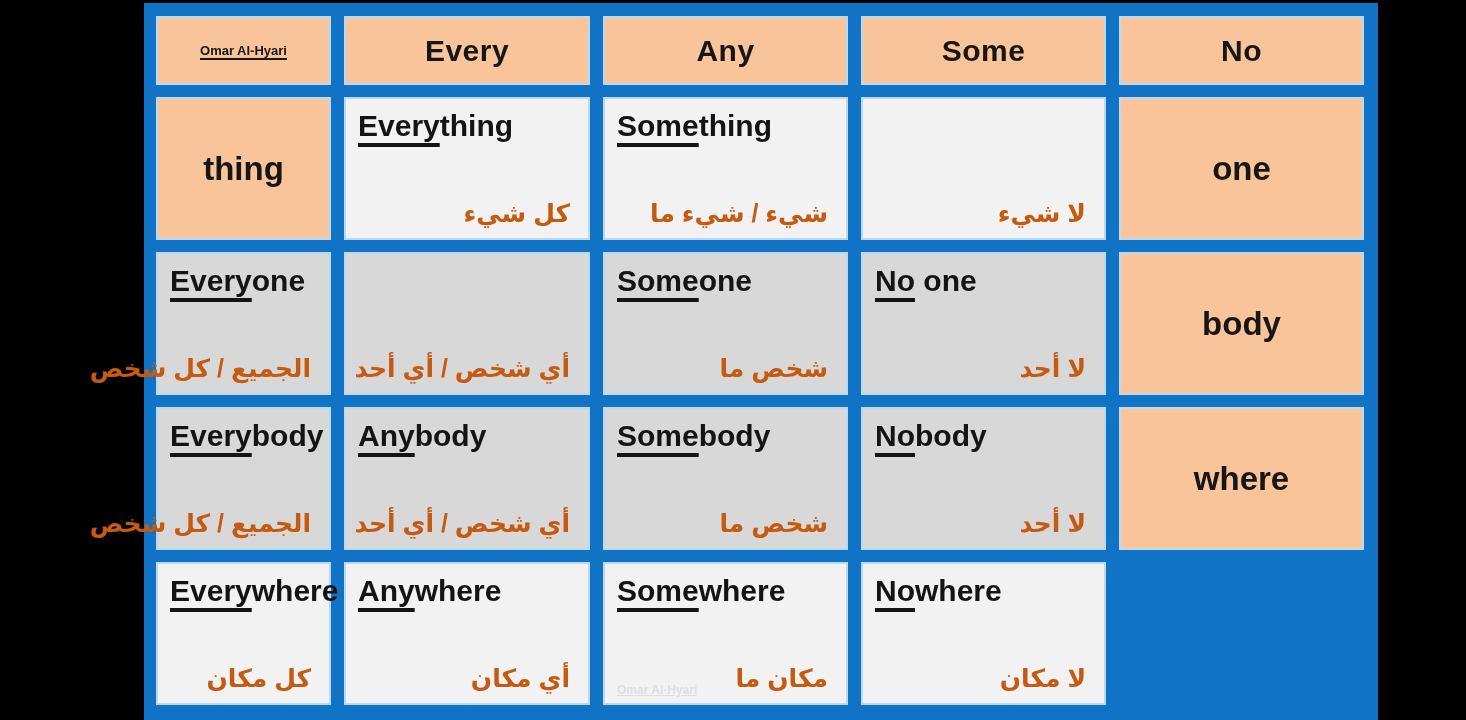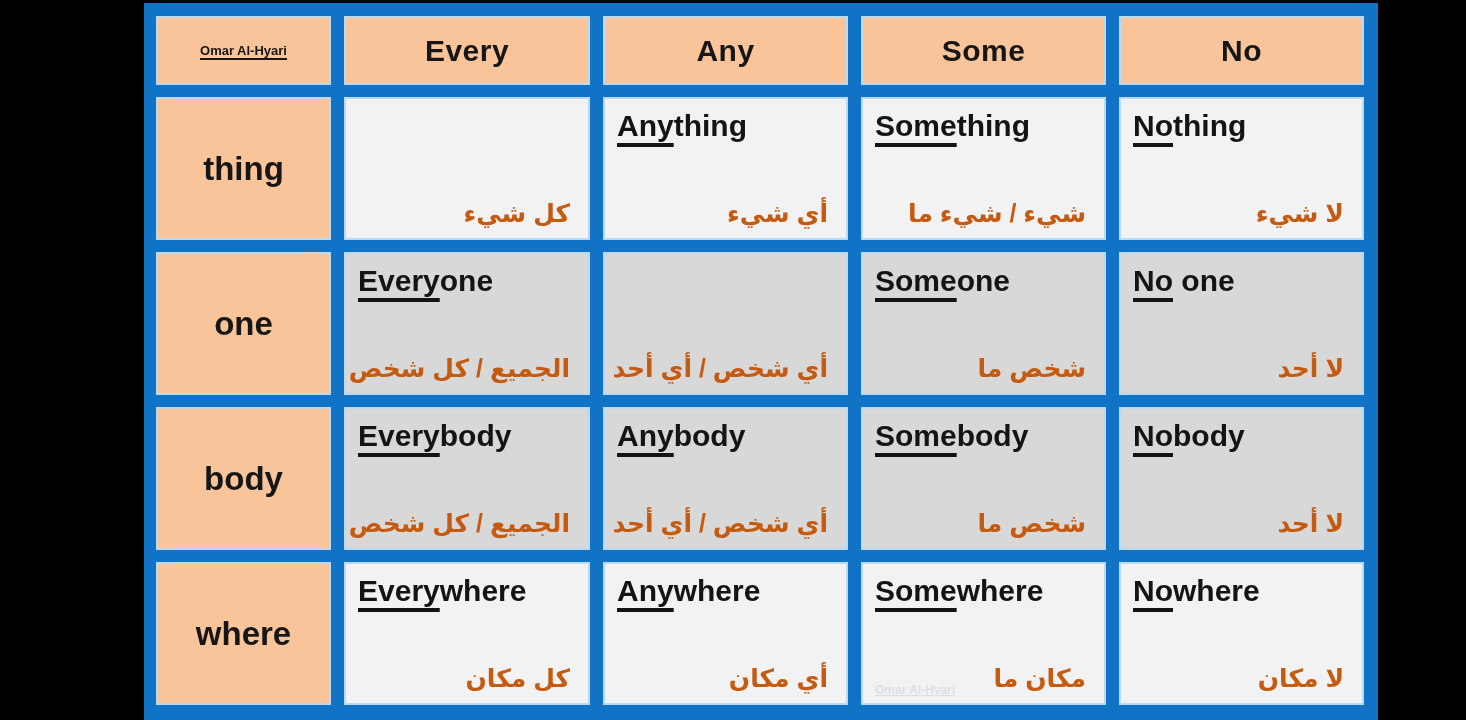--- a/index.html
+++ b/index.html
@@ -93,32 +93,28 @@
       <div class="cell peach">
         <span class="corner-label">Omar Al-Hyari</span>
       </div>
       <div class="cell peach col-header">Every</div>
       <div class="cell peach col-header">Any</div>
       <div class="cell peach col-header">Some</div>
       <div class="cell peach col-header">No</div>
 
       <div class="cell peach row-header">thing</div>
       <div class="cell data">
+        <div class="word"><span class="prefix">Every</span><span>thing</span></div>
         <div class="arabic">كل شيء</div>
-      </div>
-      <div class="cell data">
-        <div class="word"><span class="prefix">Any</span><span>thing</span></div>
-        <div class="arabic">أي شيء</div>
       </div>
       <div class="cell data">
         <div class="word"><span class="prefix">Some</span><span>thing</span></div>
         <div class="arabic">شيء / شيء ما</div>
       </div>
       <div class="cell data">
-        <div class="word"><span class="prefix">No</span><span>thing</span></div>
         <div class="arabic">لا شيء</div>
       </div>
 
       <div class="cell peach row-header">one</div>
       <div class="cell data gray">
         <div class="word"><span class="prefix">Every</span><span>one</span></div>
         <div class="arabic">الجميع / كل شخص</div>
       </div>
       <div class="cell data gray">
         <div class="arabic">أي شخص / أي أحد</div>

